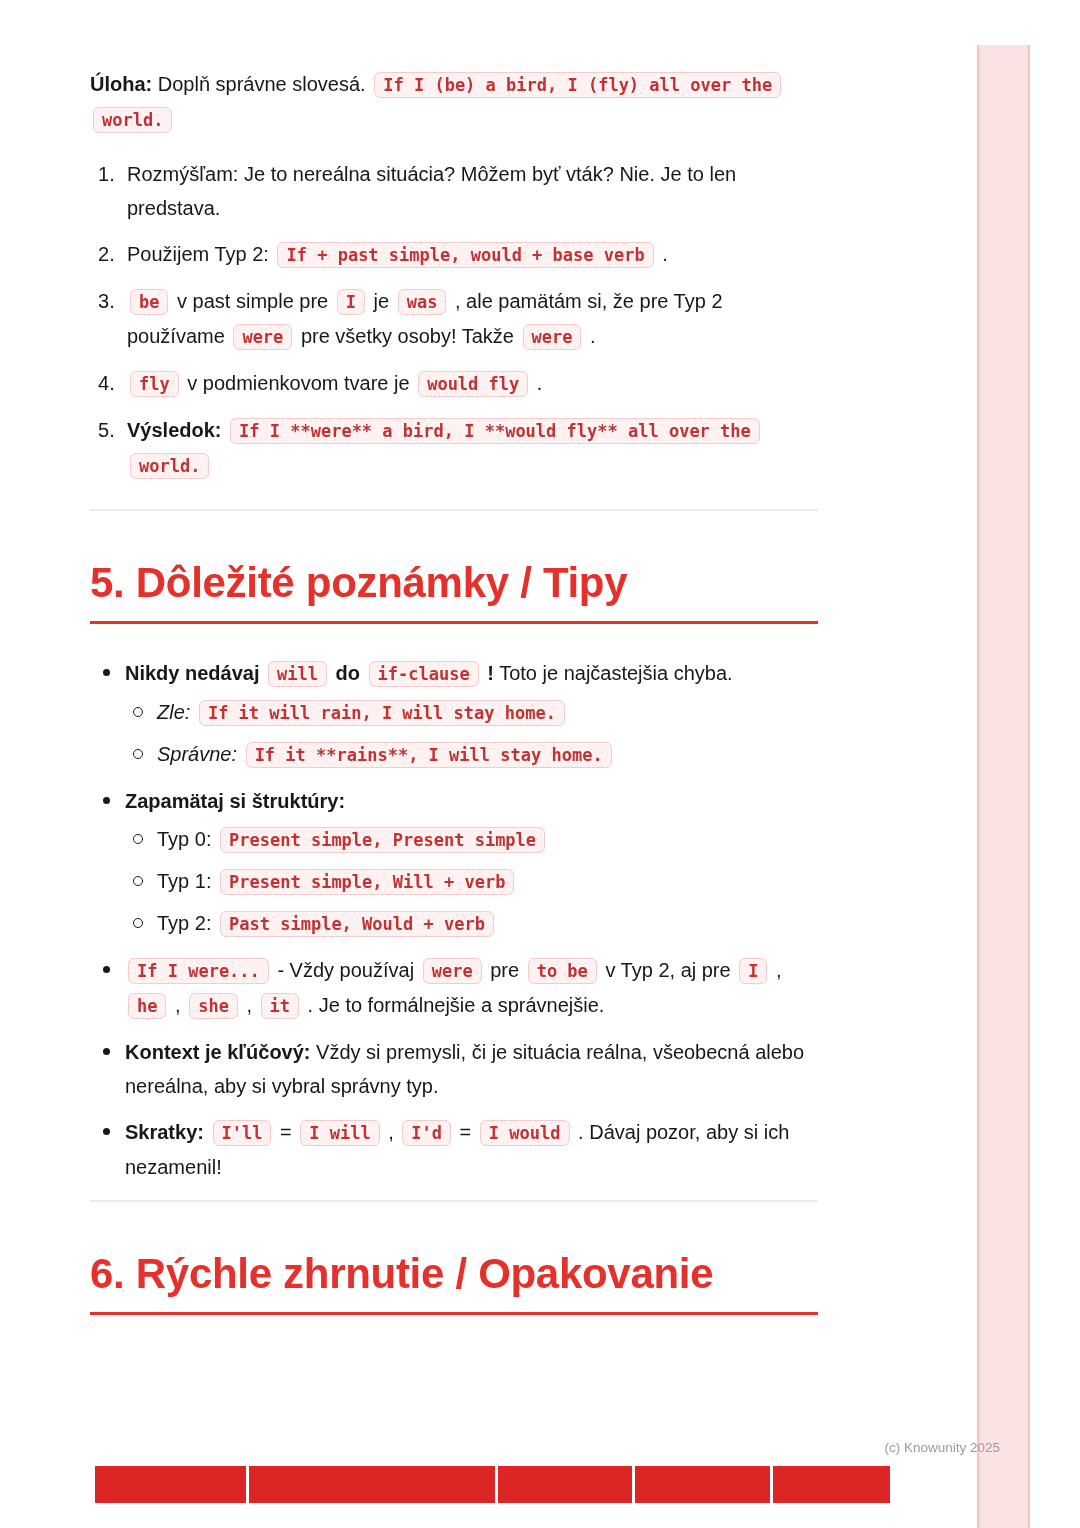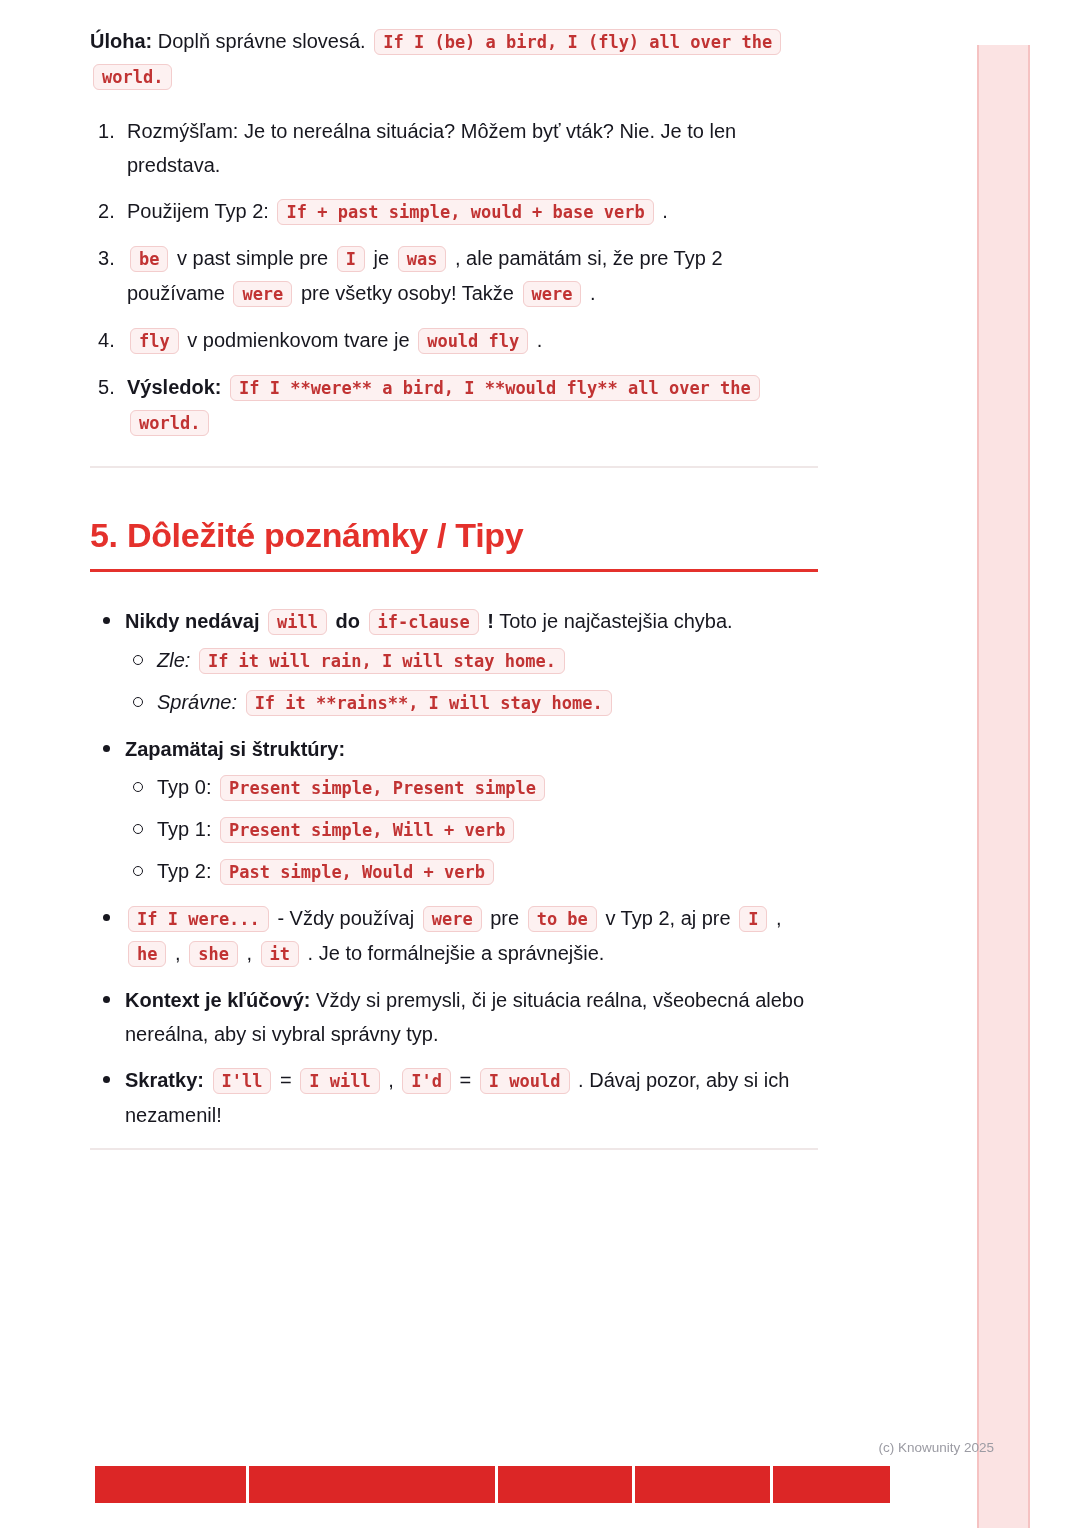--- a/index.html
+++ b/index.html
@@ -13,21 +13,21 @@
   }
   .right-strip {
     position:absolute; top:45px; right:50px; bottom:0; width:53px;
     background:var(--strip-pink,#fbe3e3);
     border-left:2px solid #f5c2c2;
     border-right:2px solid #f5c2c2;
     z-index:0;
   }
   .content {
     position:absolute; left:90px; top:0; width:728px;
-    padding-top:24px; z-index:1;
+    padding-top:67px; z-index:1;
   }
   .para { font-size:20px; line-height:34px; }
   .solution-title { margin-top:22px; font-weight:700; }
   .seg-b { font-weight:700; }
   .seg-i { font-style:italic; }
   .seg-t { }
   .code-chip {
     font-family:"DejaVu Sans Mono","Liberation Mono",monospace;
     font-size:17px; font-weight:700;
     color:var(--code-text,#c13333);
@@ -54,21 +54,21 @@
     position:absolute; left:8px; top:0;
   }
   hr.divider {
     border:none; border-top:2px solid #efe7e7;
     margin-top:26px;
   }
   hr.divider-2 { margin-top:16px; }
   .section-heading {
     margin-top:48px;
     color:var(--accent,#e4312c);
-    font-size:34px; font-weight:700; letter-spacing:-0.3px;
+    font-size:42px; font-weight:700; letter-spacing:-0.3px;
     padding-bottom:14px;
     border-bottom:3px solid var(--accent,#e4312c);
   }
   .tips { list-style:none; margin-top:32px; }
   .tips > li {
     position:relative; padding-left:35px;
     font-size:20px; line-height:34px;
     margin-bottom:12px;
   }
   .tips > li::before {
@@ -84,21 +84,21 @@
   }
   .sub > li::before {
     content:"";
     position:absolute; left:8px; top:12px;
     width:8px; height:8px; border-radius:50%;
     border:1.5px solid var(--text,#17171f);
     background:transparent;
   }
   .summary-intro { margin-top:30px; }
   .copyright {
-    position:absolute; top:1440px; right:86px;
+    position:absolute; top:1440px; right:80px;
     font-size:13.5px; color:var(--muted,#9b9ba3);
     z-index:2;
   }
   .footer-table {
     position:absolute; left:95px; bottom:25px;
     width:795px; height:37px;
     display:flex; gap:3px; z-index:2;
   }
   .footer-cell { background:var(--bar-red,#dc2626); height:100%; }
   .footer-cell:nth-child(1){ width:151px; }
@@ -151,20 +151,21 @@
     <li>
       <span class="tip-line"><span class="seg-b">Kontext je kľúčový:</span><span class="seg-t"> Vždy si premysli, či je situácia reálna, všeobecná alebo nereálna, aby si vybral správny typ.</span></span>
     </li>
     <li>
       <span class="tip-line"><span class="seg-b">Skratky:</span><span class="seg-t"> </span><span class="code-chip">I'll</span><span class="seg-t"> = </span><span class="code-chip">I will</span><span class="seg-t"> , </span><span class="code-chip">I'd</span><span class="seg-t"> = </span><span class="code-chip">I would</span><span class="seg-t"> . Dávaj pozor, aby si ich nezamenil!</span></span>
     </li>
   </ul>
 
   <hr class="divider divider-2">
 
+  <h2 class="section-heading">6. Rýchle zhrnutie / Opakovanie</h2>
 
 
 </div>
 
 <div class="copyright">(c) Knowunity 2025</div>
 
 <div class="footer-table">
   <div class="footer-cell"></div>
   <div class="footer-cell"></div>
   <div class="footer-cell"></div>

